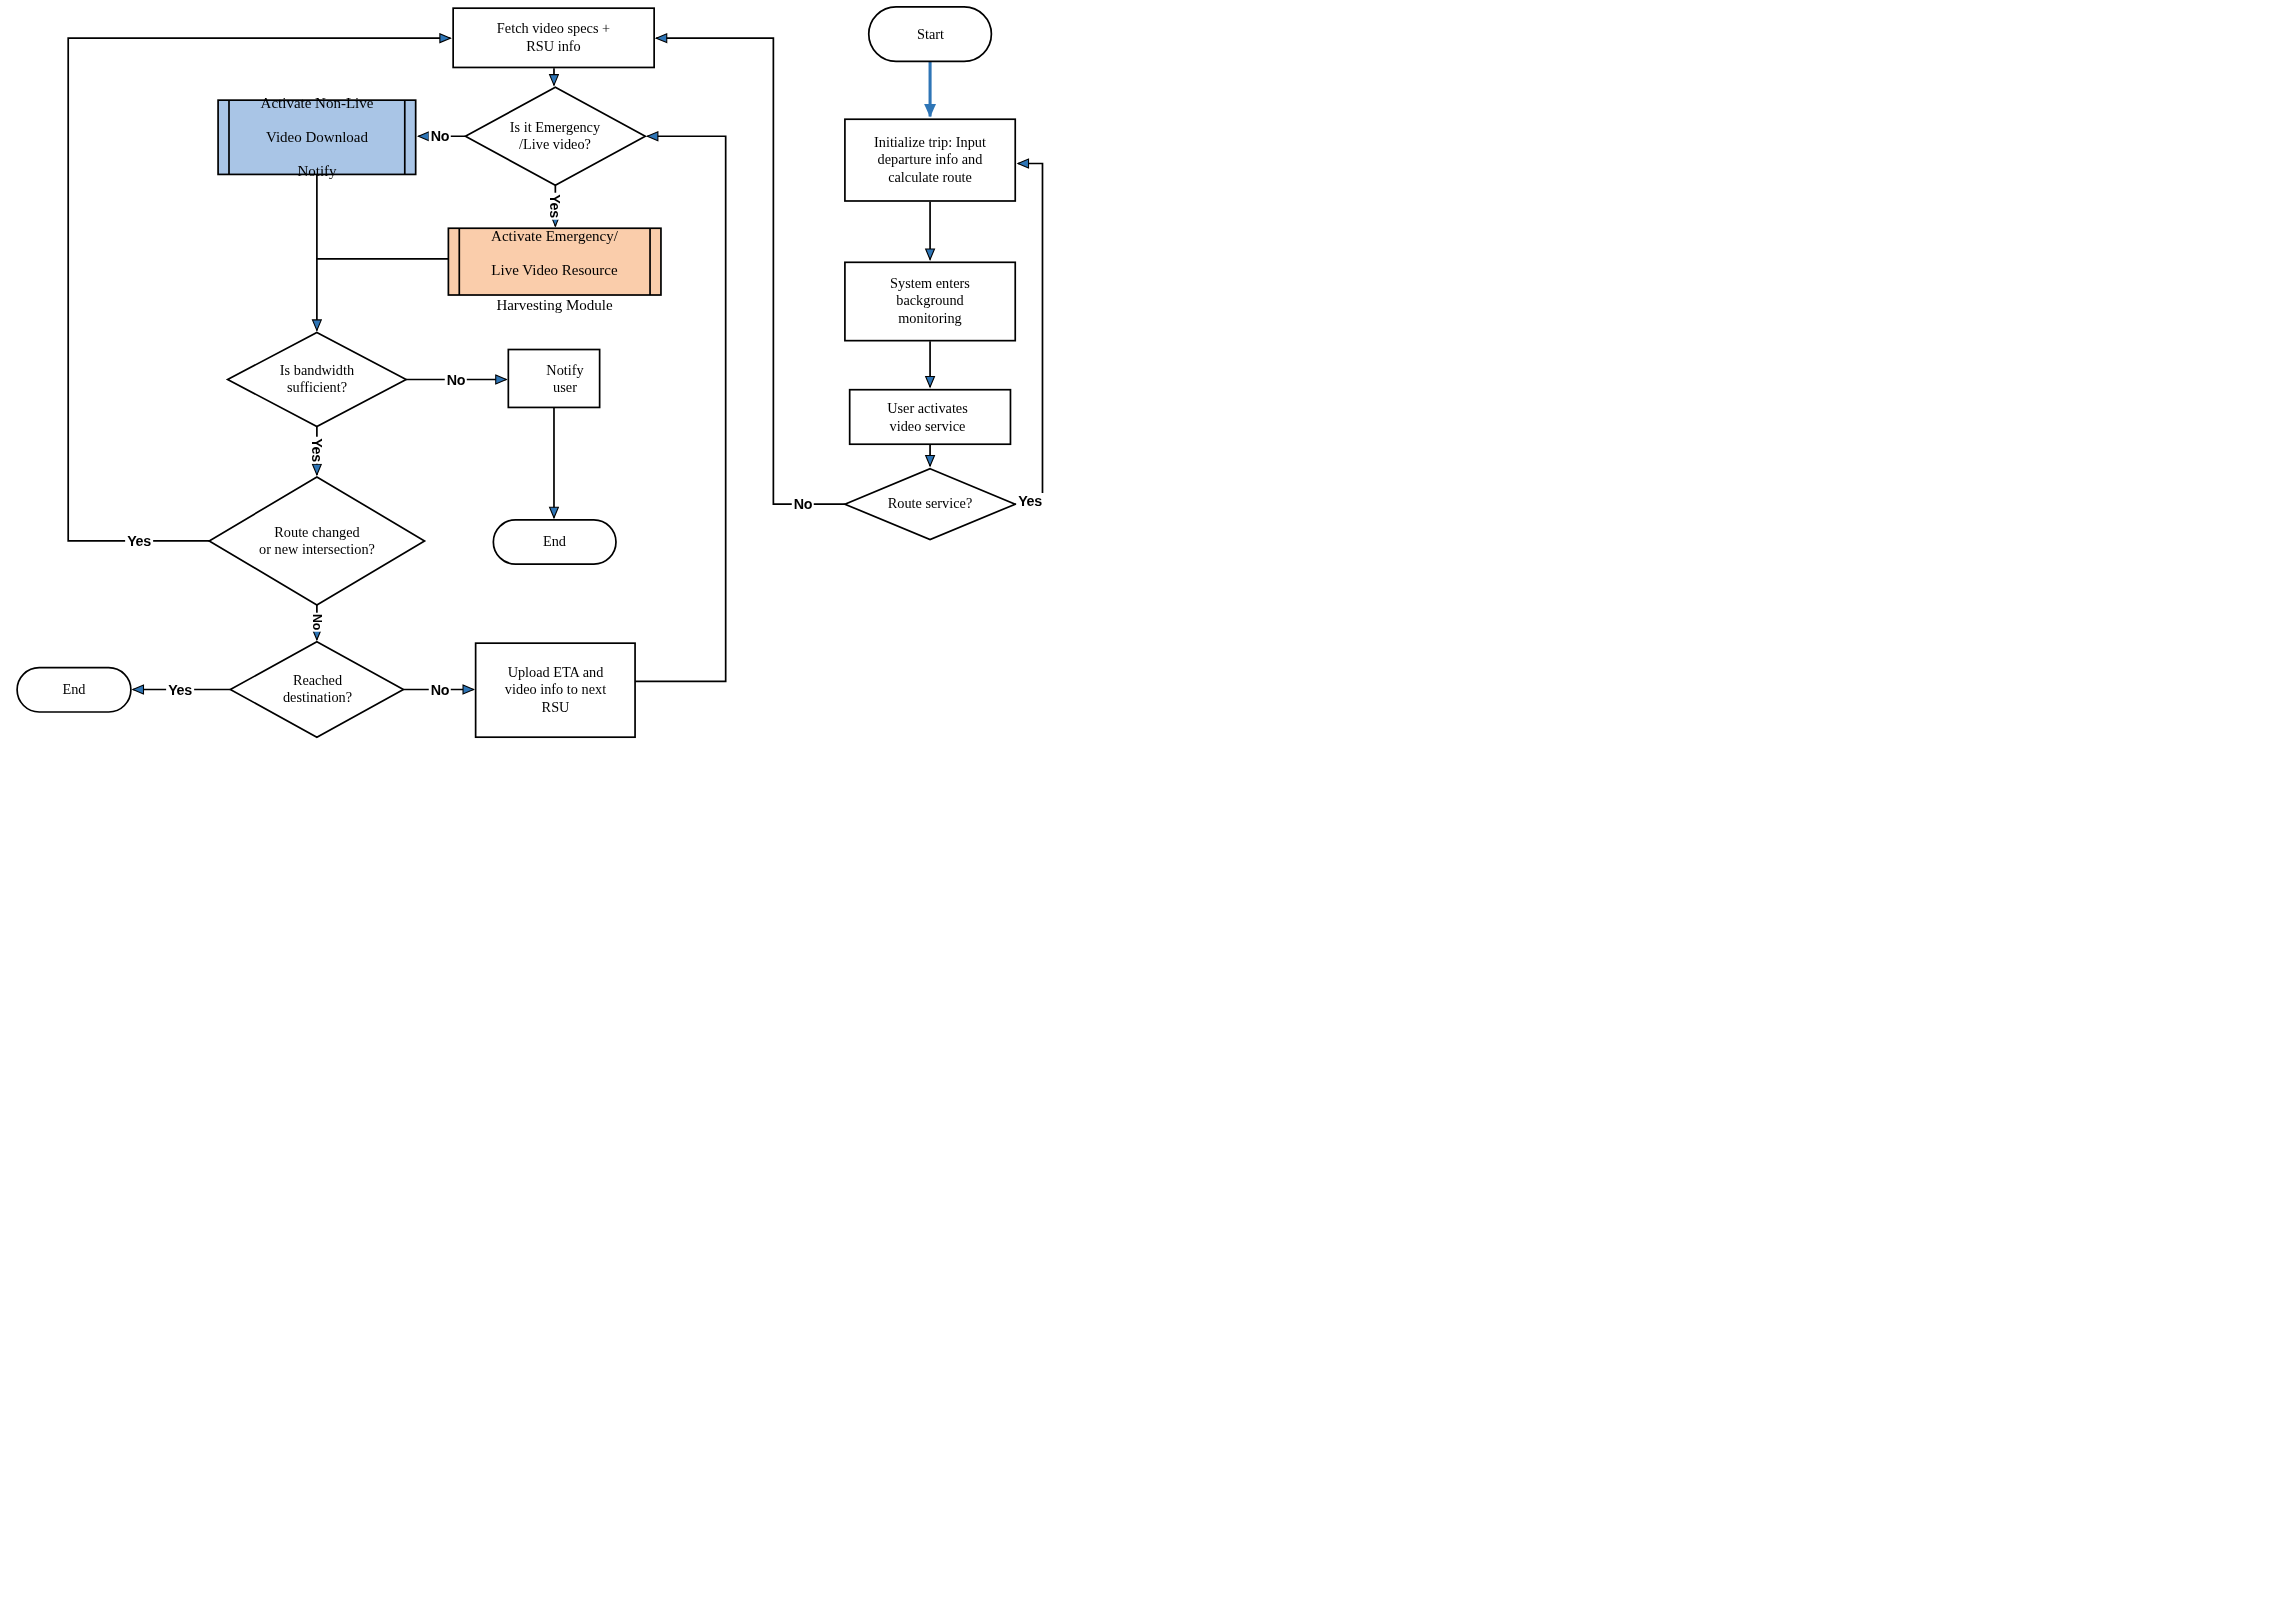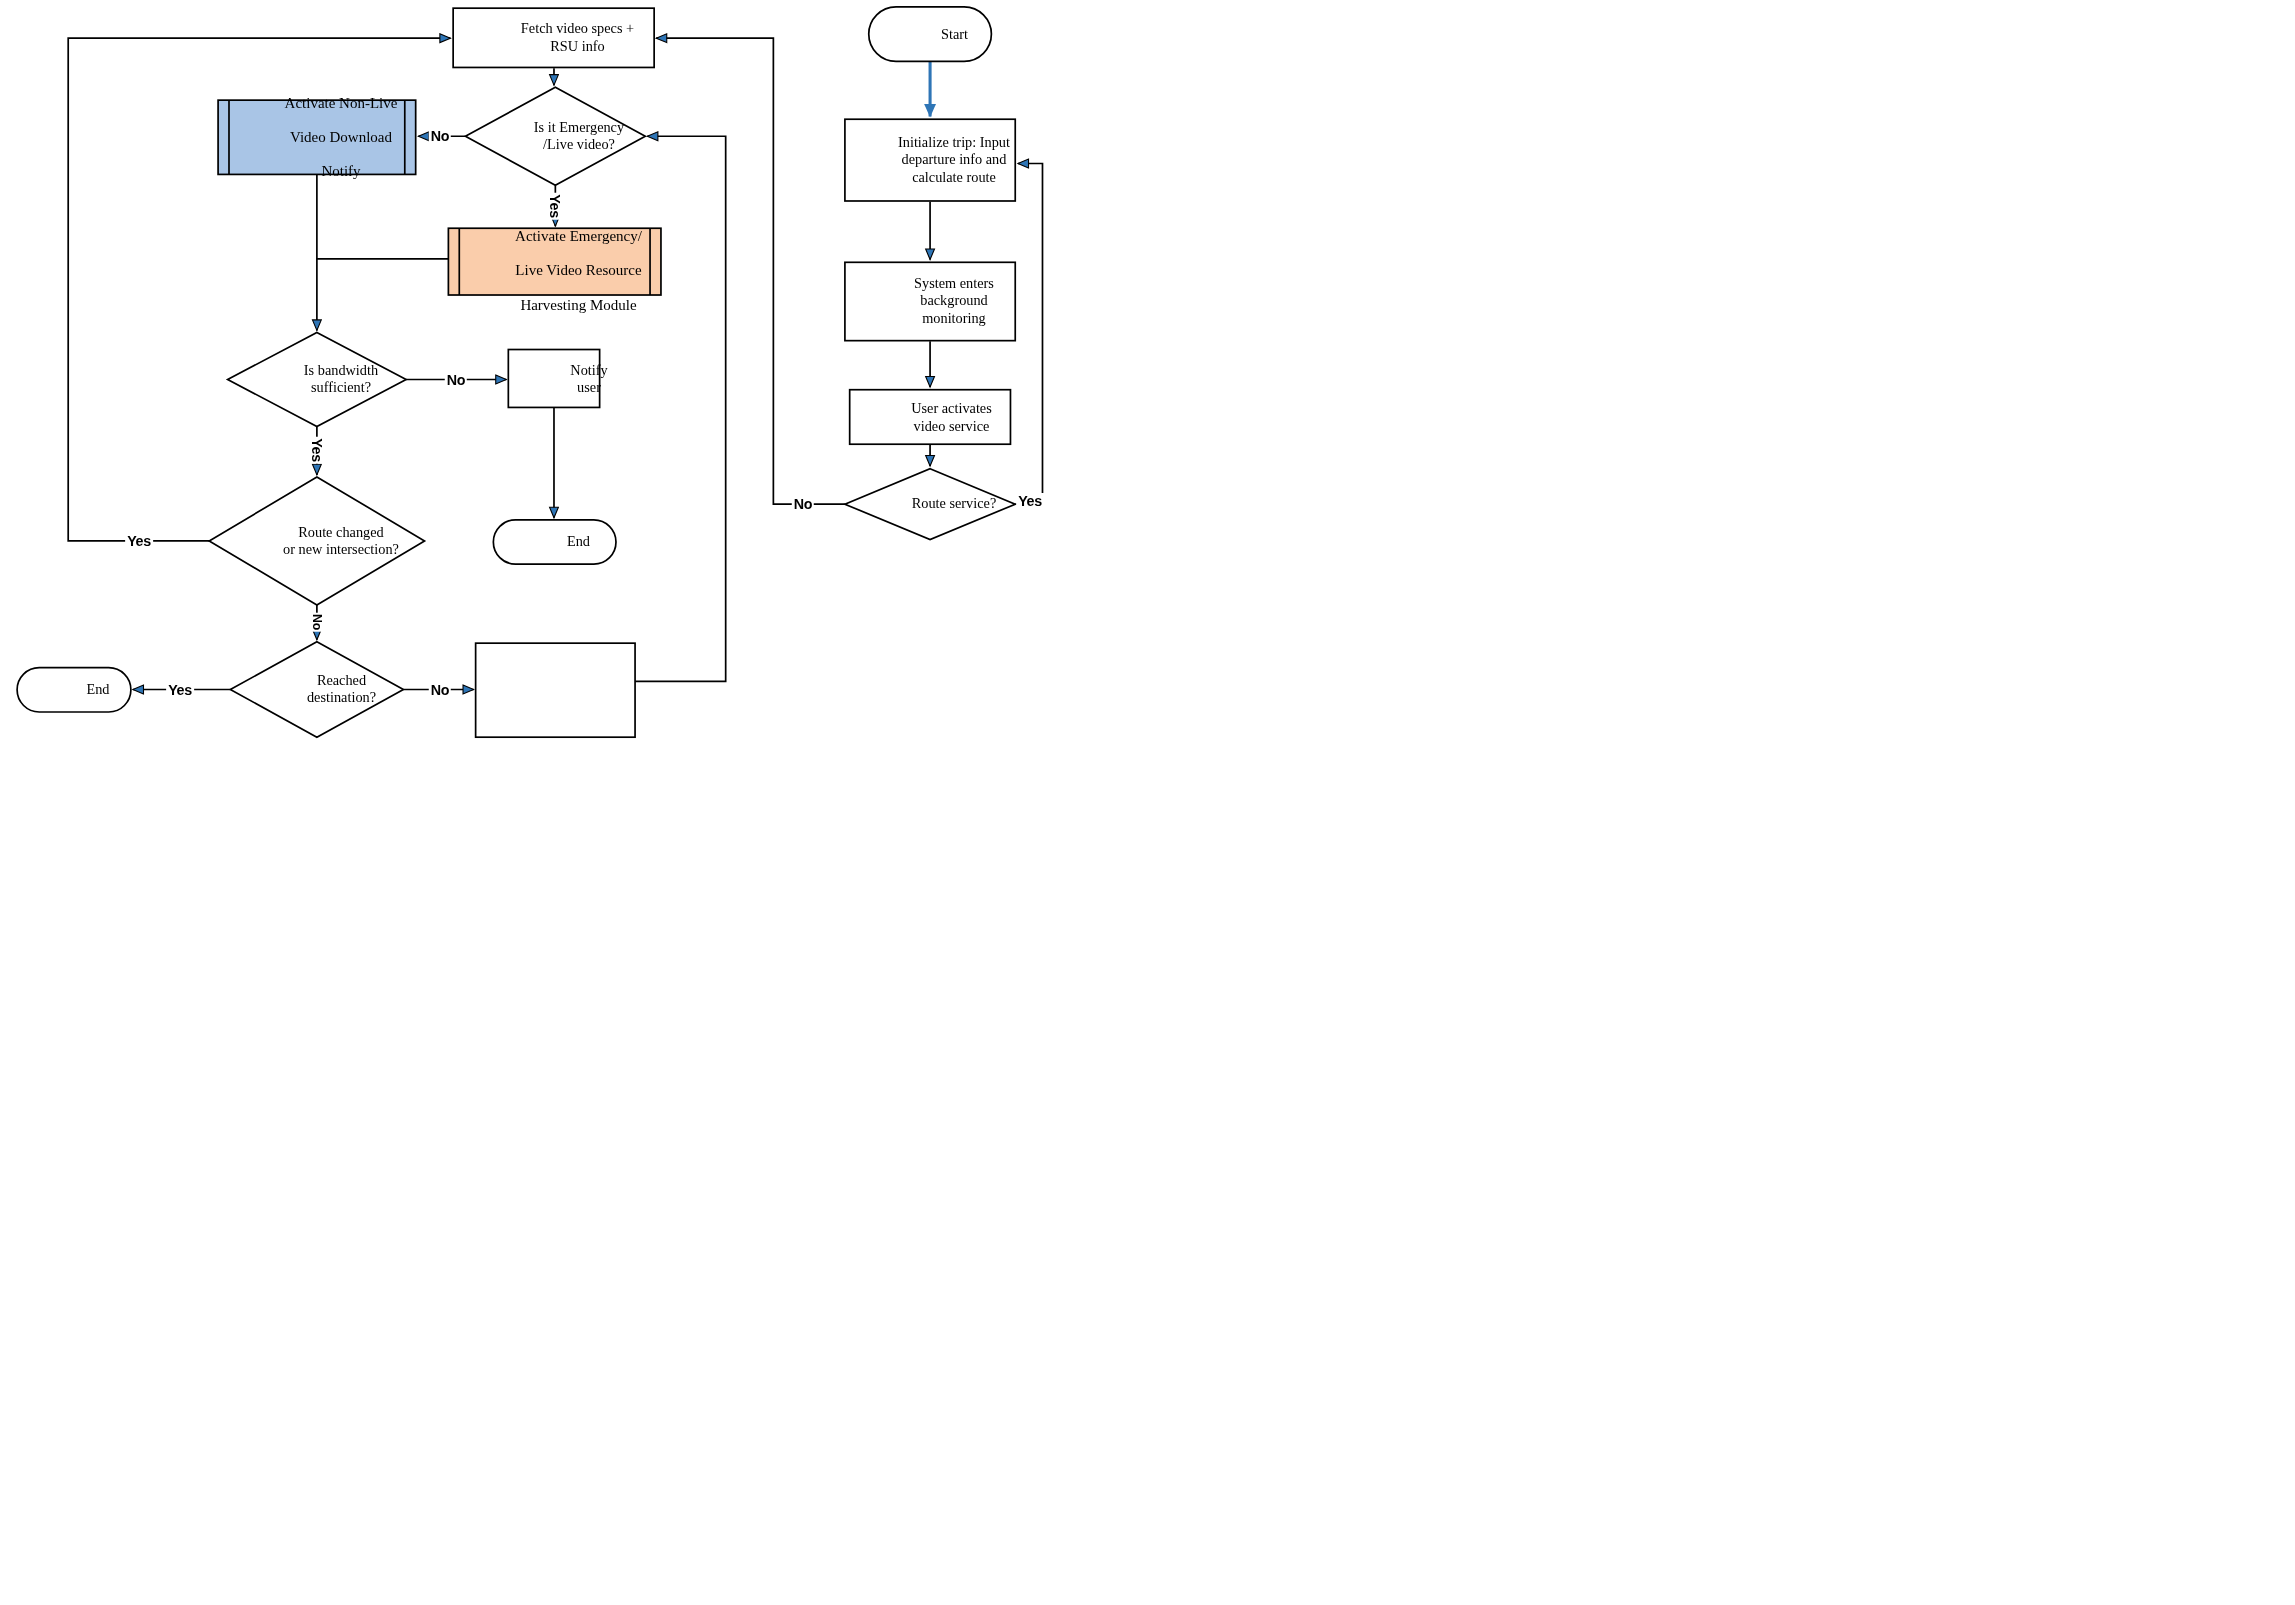--- a/index.html
+++ b/index.html
@@ -16,21 +16,20 @@
   .nlabel {
     position:absolute;
     display:flex;
     flex-direction:column;
     align-items:center;
     justify-content:center;
     text-align:center;
     font-size:14.3px;
     line-height:1.22;
     pointer-events:none;
-    margin-left:24px;
   }
   .nlabel.big { font-size:15px;gap:16px; }
   .elabel {
     position:absolute;
     transform:translate(-50%,-50%);
     background:#ffffff;
     padding:0 2px;
     font-family:"Liberation Sans", sans-serif;
     font-weight:600;
     font-size:14.3px;
@@ -148,20 +147,25 @@
 
   <div class="nlabel" style="left:241px;top:655px;width:153px;height:68px">
     <span>Reached</span>
     <span>destination?</span>
   </div>
 
   <div class="nlabel" style="left:17px;top:668px;width:114px;height:44px">
     <span>End</span>
   </div>
 
+  <div class="nlabel" style="left:476px;top:643px;width:159px;height:94px">
+    <span>Upload ETA and</span>
+    <span>video info to next</span>
+    <span>RSU</span>
+  </div>
 
   <div class="nlabel" style="left:869px;top:6.8px;width:123px;height:55px">
     <span>Start</span>
   </div>
 
   <div class="nlabel" style="left:845px;top:119px;width:170px;height:82px">
     <span>Initialize trip: Input</span>
     <span>departure info and</span>
     <span>calculate route</span>
   </div>

